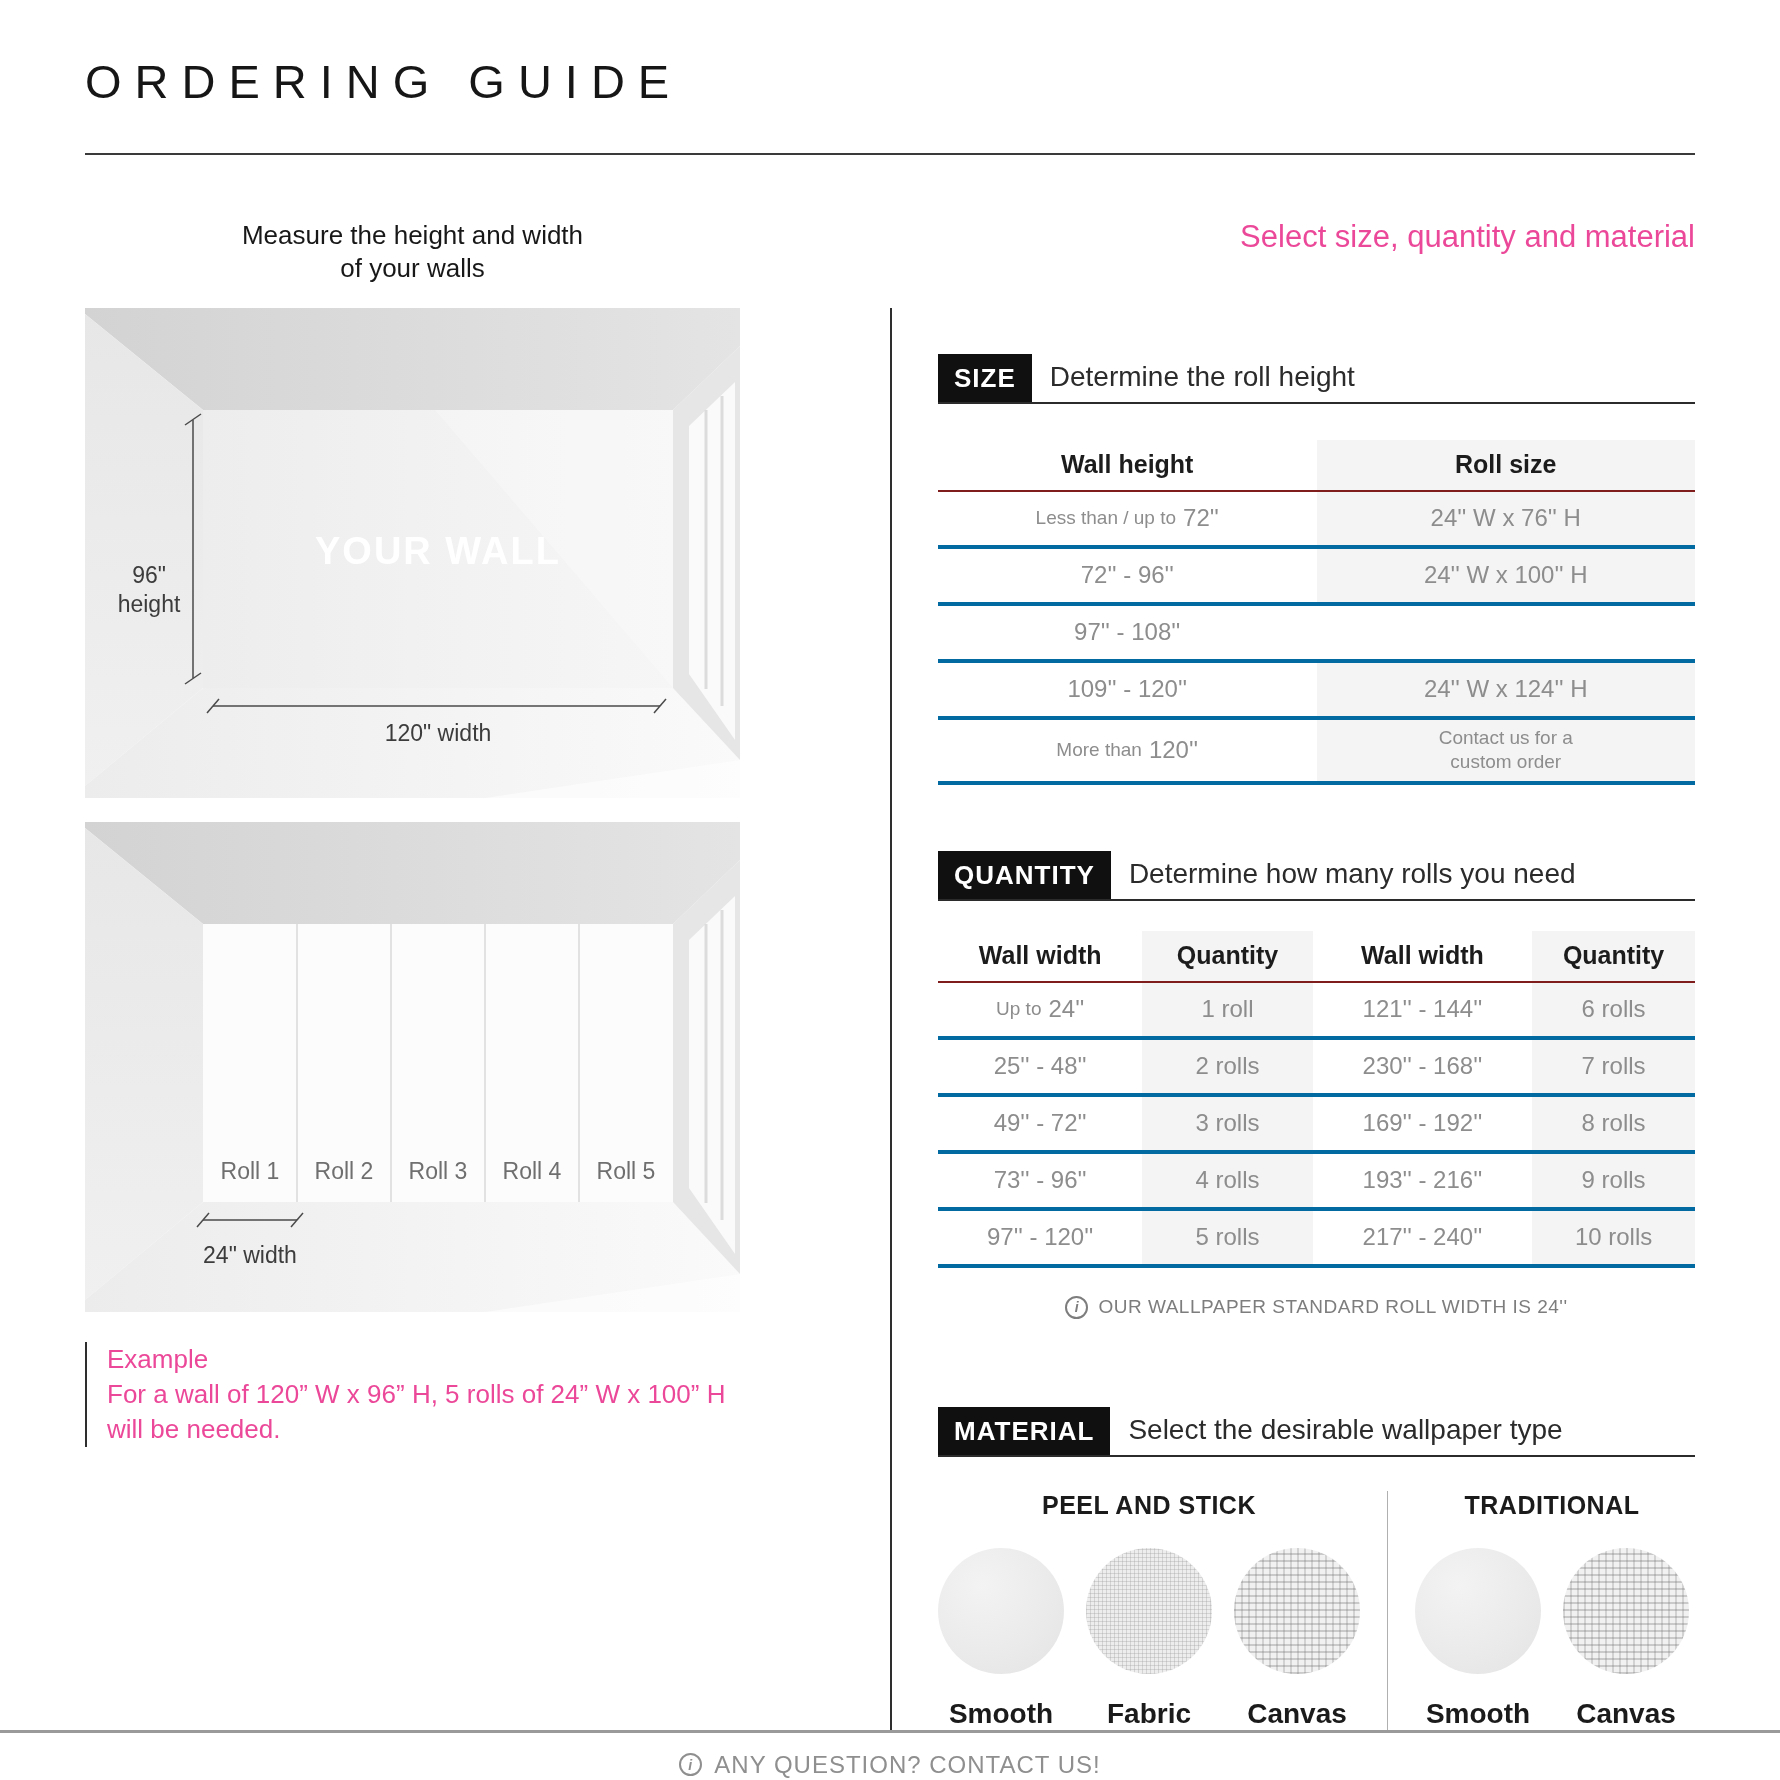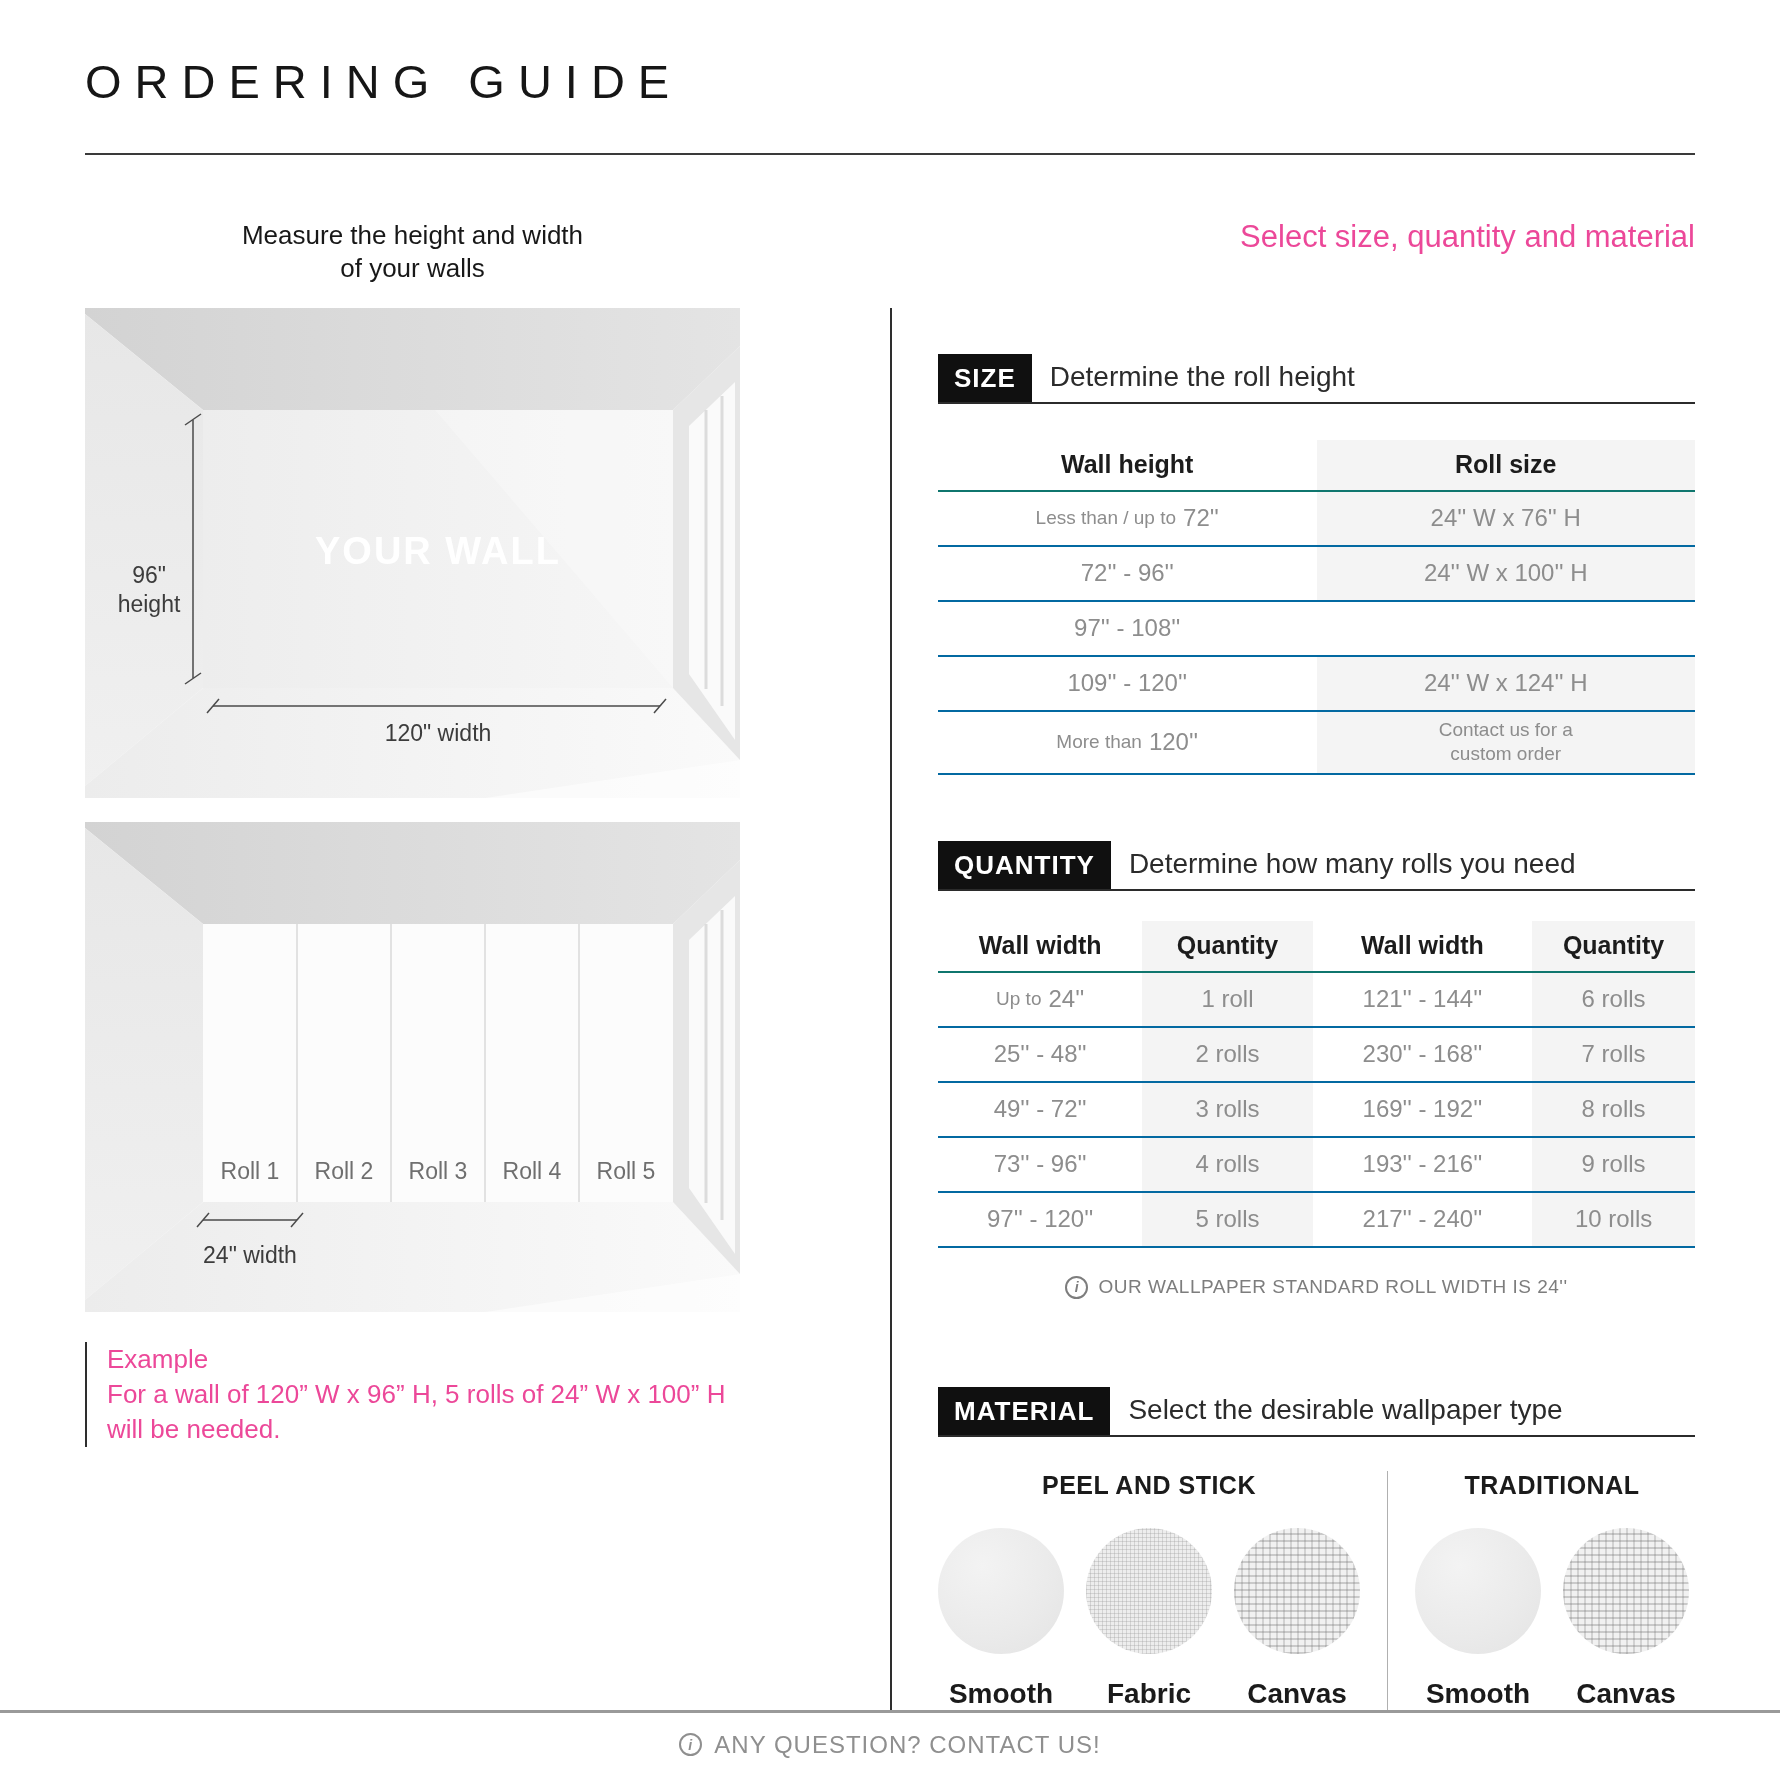--- a/index.html
+++ b/index.html
@@ -85,22 +85,22 @@
     padding:9px 16px 8px;
   }
   .section-title {
     padding:0 0 9px 18px;
     font-size:28px; color:#2b2b2b;
   }
 
   
   .g-table { width:100%; }
   .t-head, .t-row { display:flex; align-items:stretch; }
-  .t-head { border-bottom:2px solid #0f766e; }
-  .t-row  { border-bottom:2px solid #0369a1; }
+  .t-head { border-bottom:2px solid #7f1d1d; }
+  .t-row  { border-bottom:4px solid #0369a1; }
   .cell {
     display:flex; align-items:center; justify-content:center;
     min-height:53px; font-size:24px; color:#8d8d8d;
     gap:7px; text-align:center;
   }
   .t-head .cell { color:#1c1c1c; font-weight:600; font-size:25px; min-height:50px; }
   .cell-small { font-size:19px; }
   .shade { background:#f4f4f4; }
   .size-table { margin-top:36px; }
   .sz-c1 { width:50%; } .sz-c2 { width:50%; }

